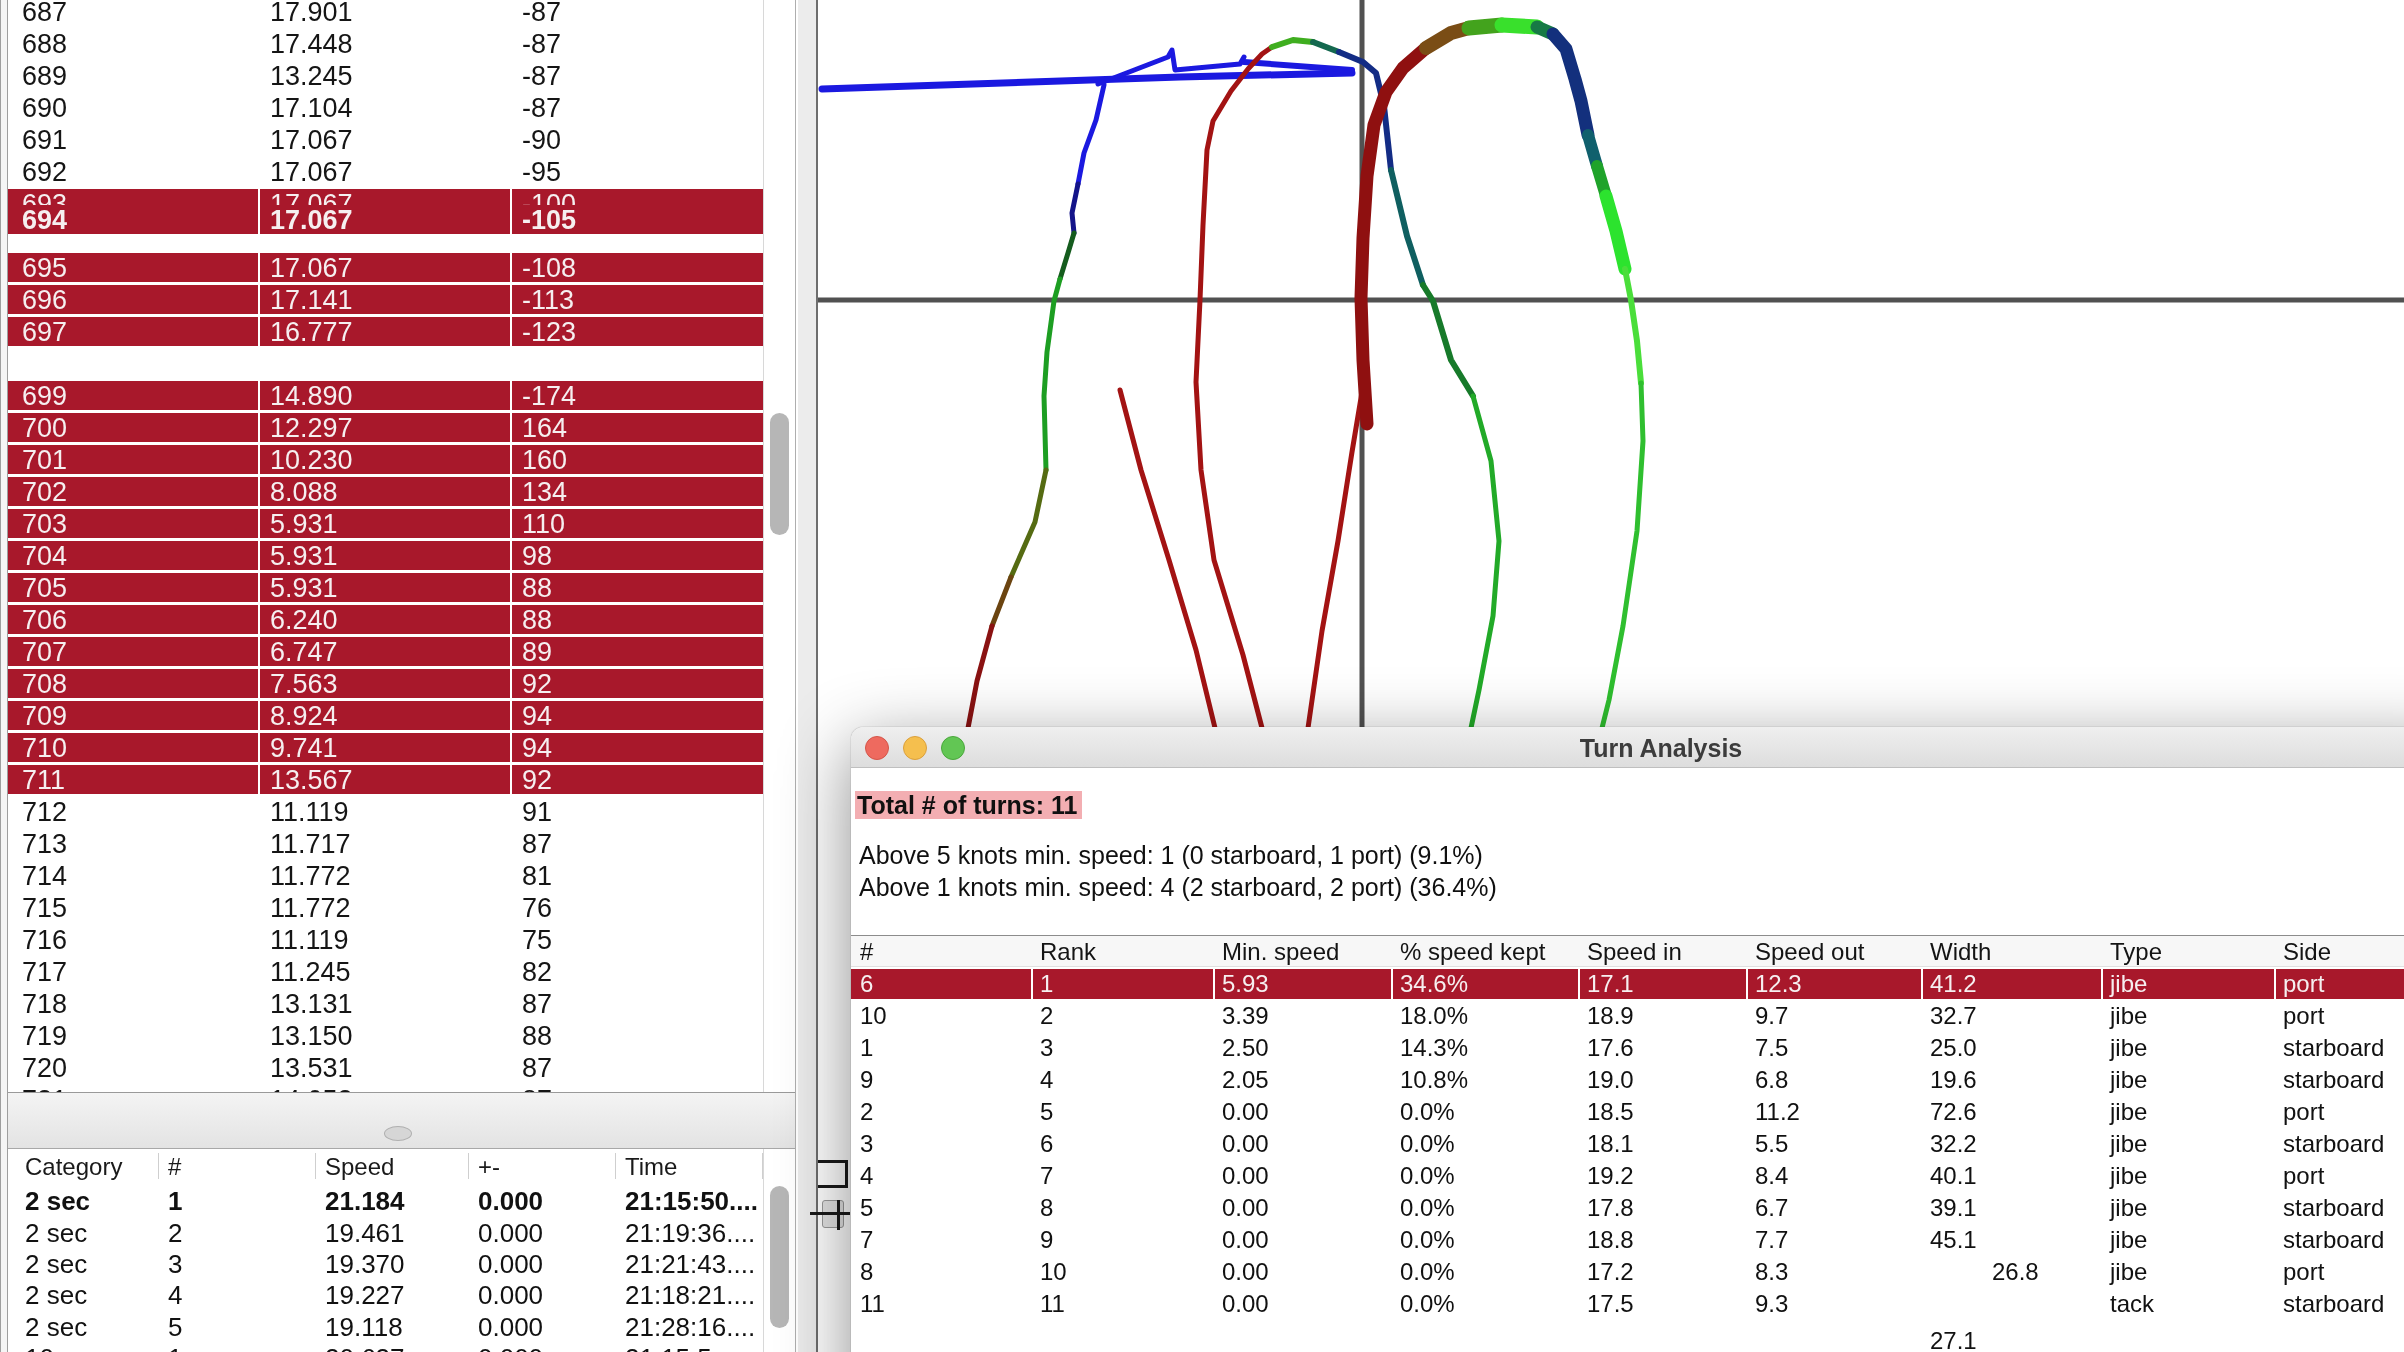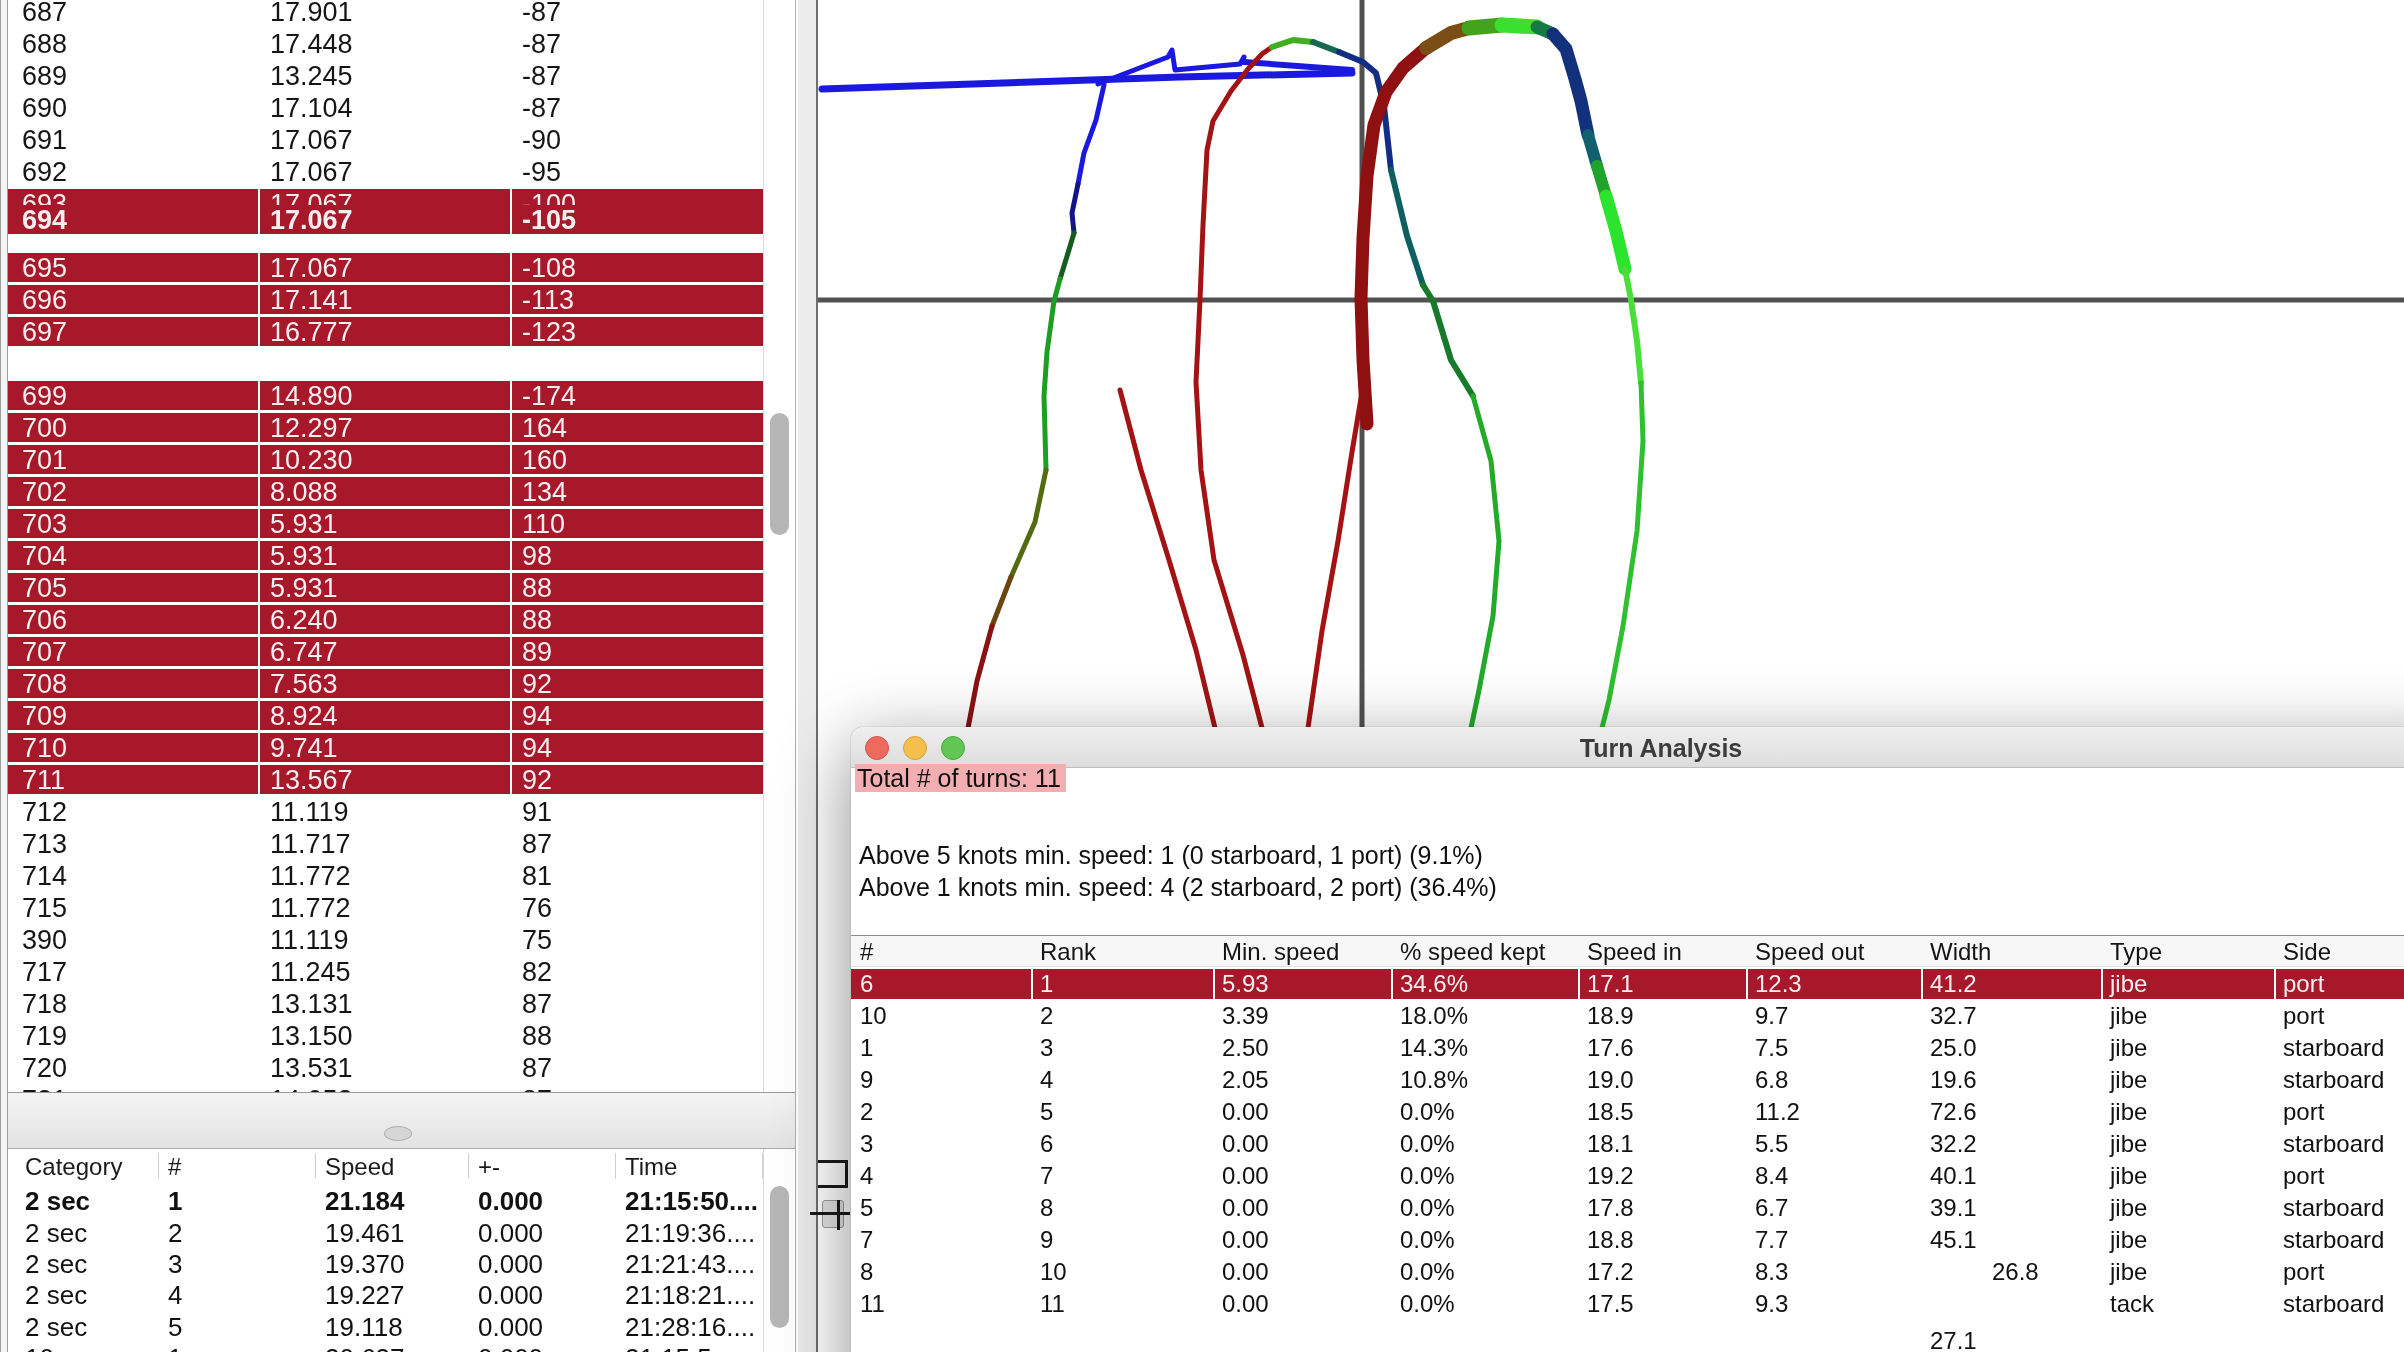--- a/index.html
+++ b/index.html
@@ -299,21 +299,21 @@
         <span class="tc tc0">714</span>
         <span class="tc tc1">11.772</span>
         <span class="tc tc2">81</span>
       </div>
       <div class="trow" style="top: 892px;">
         <span class="tc tc0">715</span>
         <span class="tc tc1">11.772</span>
         <span class="tc tc2">76</span>
       </div>
       <div class="trow" style="top: 924px;">
-        <span class="tc tc0">390</span>
+        <span class="tc tc0">716</span>
         <span class="tc tc1">11.119</span>
         <span class="tc tc2">75</span>
       </div>
       <div class="trow" style="top: 956px;">
         <span class="tc tc0">717</span>
         <span class="tc tc1">11.245</span>
         <span class="tc tc2">82</span>
       </div>
       <div class="trow" style="top: 988px;">
         <span class="tc tc0">718</span>
@@ -414,21 +414,21 @@
   <div class="bracket" style="left:810px;top:1212px;width:40px;height:3px;"></div>
   <div class="bracket" style="left:837px;top:1200px;width:3px;height:30px;"></div>
 
   <div id="turn-window">
     <div id="titlebar">
       <div class="light" id="light-close"></div>
       <div class="light" id="light-min"></div>
       <div class="light" id="light-zoom"></div>
       <div class="title">Turn Analysis</div>
     </div>
-    <div class="sumline" id="sum-hl" style="top:36px;">
+    <div class="sumline" id="sum-hl" style="top:63px;font-weight:bold;">
       <span>Total # of turns: 11</span>
     </div>
     <div class="sumline" style="top:113px;">Above 5 knots min. speed: 1 (0 starboard, 1 port) (9.1%)</div>
     <div class="sumline" style="top:145px;">Above 1 knots min. speed: 4 (2 starboard, 2 port) (36.4%)</div>
     <div id="tt-headbg"></div>
     <div id="tt-topline"></div>
     <div id="turn-head">
         <div class="thead" style="left: 9px;">#</div>
         <div class="thead" style="left: 189px;">Rank</div>
         <div class="thead" style="left: 371px;">Min. speed</div>

